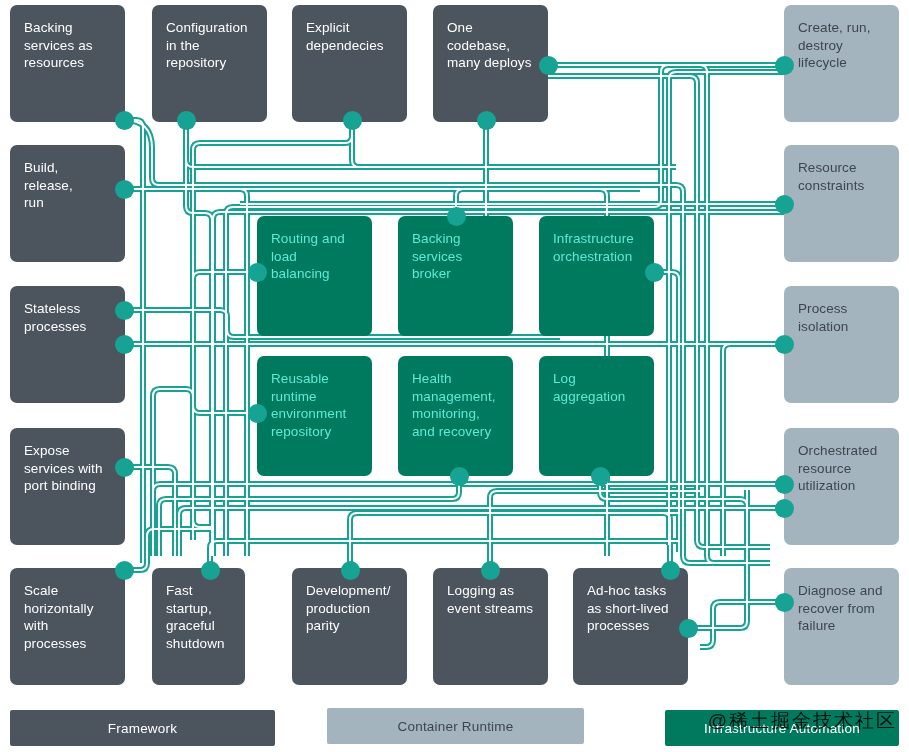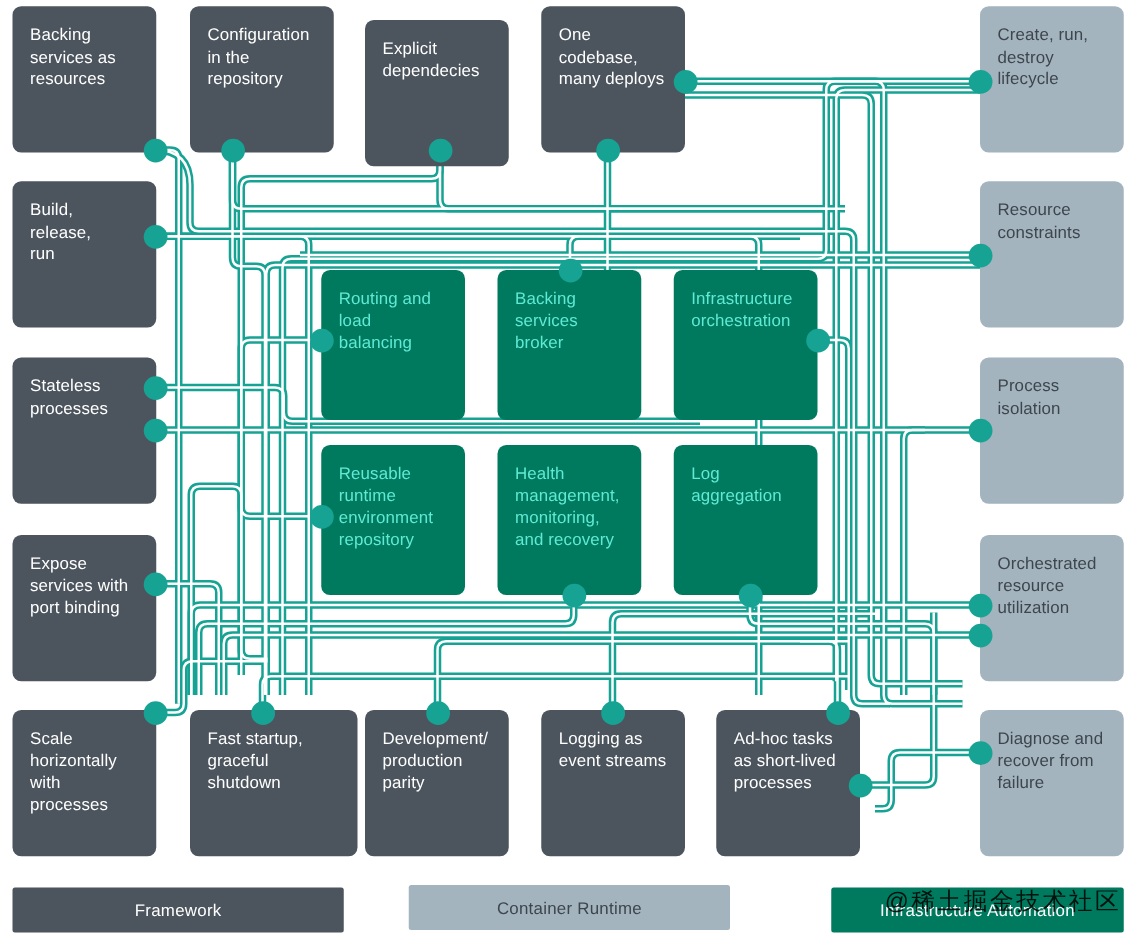--- a/index.html
+++ b/index.html
@@ -105,21 +105,21 @@
       <div class="node framework" style="left: 10px; top: 5px; width: 115px; height: 117px;">
         <span class="lbl">Backing
 services as
 resources</span>
       </div>
       <div class="node framework" style="left: 152px; top: 5px; width: 115px; height: 117px;">
         <span class="lbl">Configuration
 in the
 repository</span>
       </div>
-      <div class="node framework" style="left: 292px; top: 16px; width: 115px; height: 117px;">
+      <div class="node framework" style="left: 292px; top: 5px; width: 115px; height: 117px;">
         <span class="lbl">Explicit
 dependecies</span>
       </div>
       <div class="node framework" style="left: 433px; top: 5px; width: 115px; height: 117px;">
         <span class="lbl">One
 codebase,
 many deploys</span>
       </div>
       <div class="node runtime" style="left: 784px; top: 5px; width: 115px; height: 117px;">
         <span class="lbl">Create, run,
@@ -180,21 +180,21 @@
         <span class="lbl">Orchestrated
 resource
 utilization</span>
       </div>
       <div class="node framework" style="left: 10px; top: 568px; width: 115px; height: 117px;">
         <span class="lbl">Scale
 horizontally
 with
 processes</span>
       </div>
-      <div class="node framework" style="left: 152px; top: 568px; width: 134px; height: 117px;">
+      <div class="node framework" style="left: 152px; top: 568px; width: 93px; height: 117px;">
         <span class="lbl">Fast startup,
 graceful
 shutdown</span>
       </div>
       <div class="node framework" style="left: 292px; top: 568px; width: 115px; height: 117px;">
         <span class="lbl">Development/
 production
 parity</span>
       </div>
       <div class="node framework" style="left: 433px; top: 568px; width: 115px; height: 117px;">

